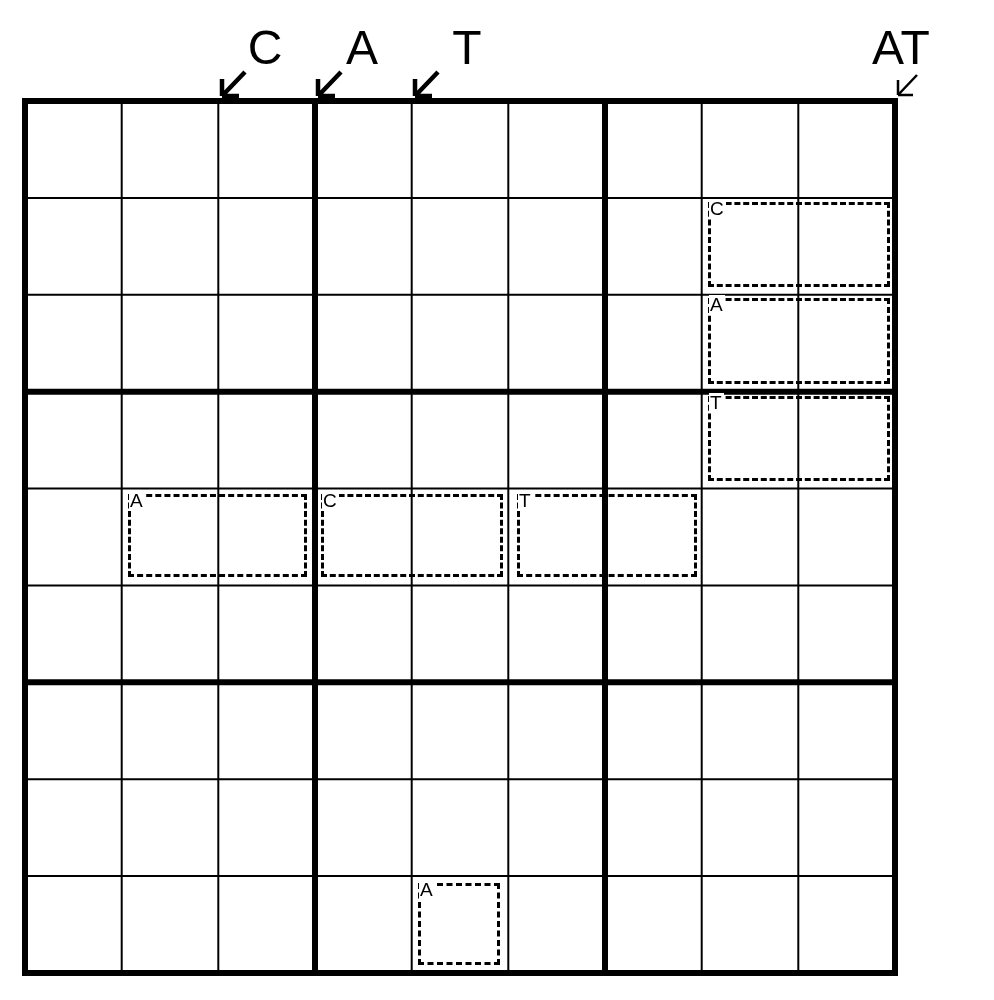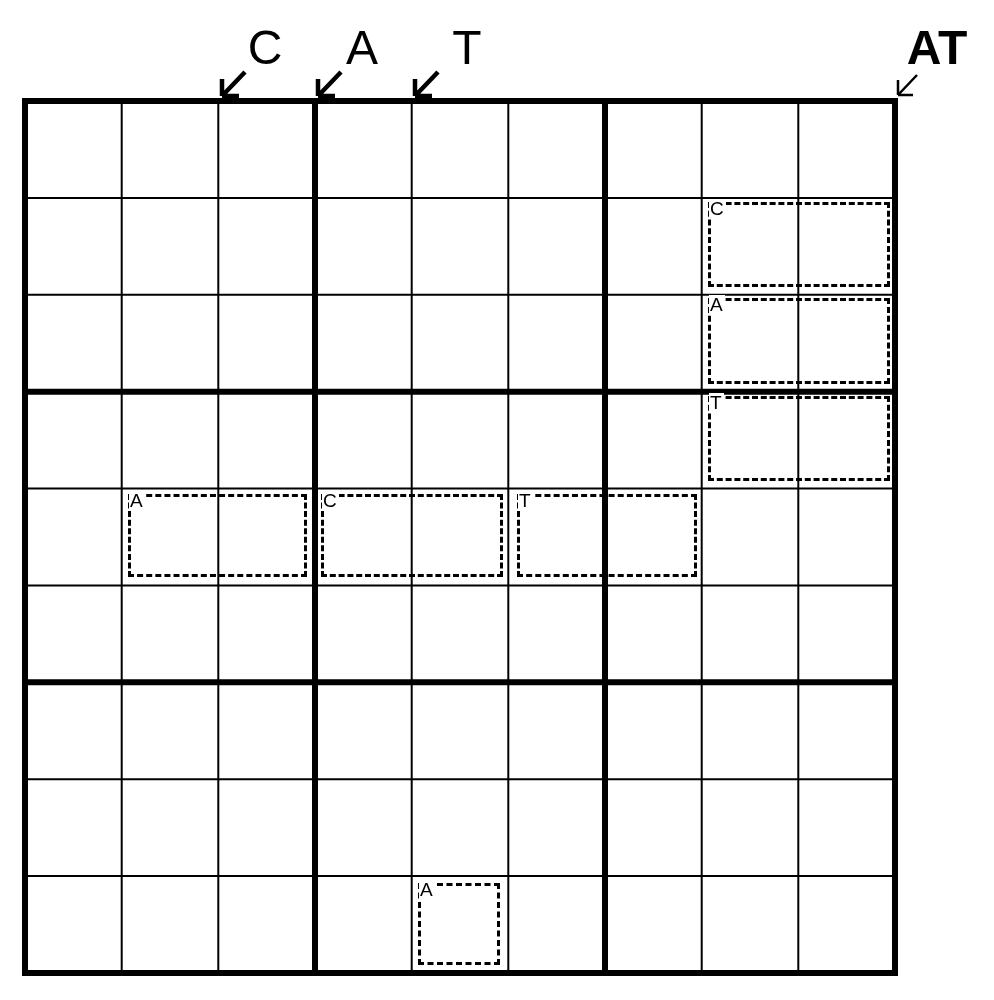--- a/index.html
+++ b/index.html
@@ -89,21 +89,21 @@
 
       <path stroke-width="4.5" d="M415,96 L438,72 M415,96 L415,79 M415,96 L432,96"></path>
 
       <path stroke-width="2.5" d="M898,95 L917,75 M898,95 L898,80 M898,95 L913,95"></path>
     </g>
   </svg>
 
   <div class="big-label" style="left:240px; top:24px; width:50px;">C</div>
   <div class="big-label" style="left:337px; top:24px; width:50px;">A</div>
   <div class="big-label" style="left:442px; top:24px; width:50px;">T</div>
-  <div class="big-label" style="left:904px; top:24px; width:66px;font-weight:bold;">AT</div>
+  <div class="big-label" style="left:868px; top:24px; width:66px;">AT</div>
 
   <div class="word-box" style="left:708px; top:202px; width:182px; height:85px;">
     <span class="word-box-label">C</span>
   </div>
 
   <div class="word-box" style="left:708px; top:298px; width:182px; height:86px;">
     <span class="word-box-label">A</span>
   </div>
 
   <div class="word-box" style="left:708px; top:396px; width:182px; height:85px;">

